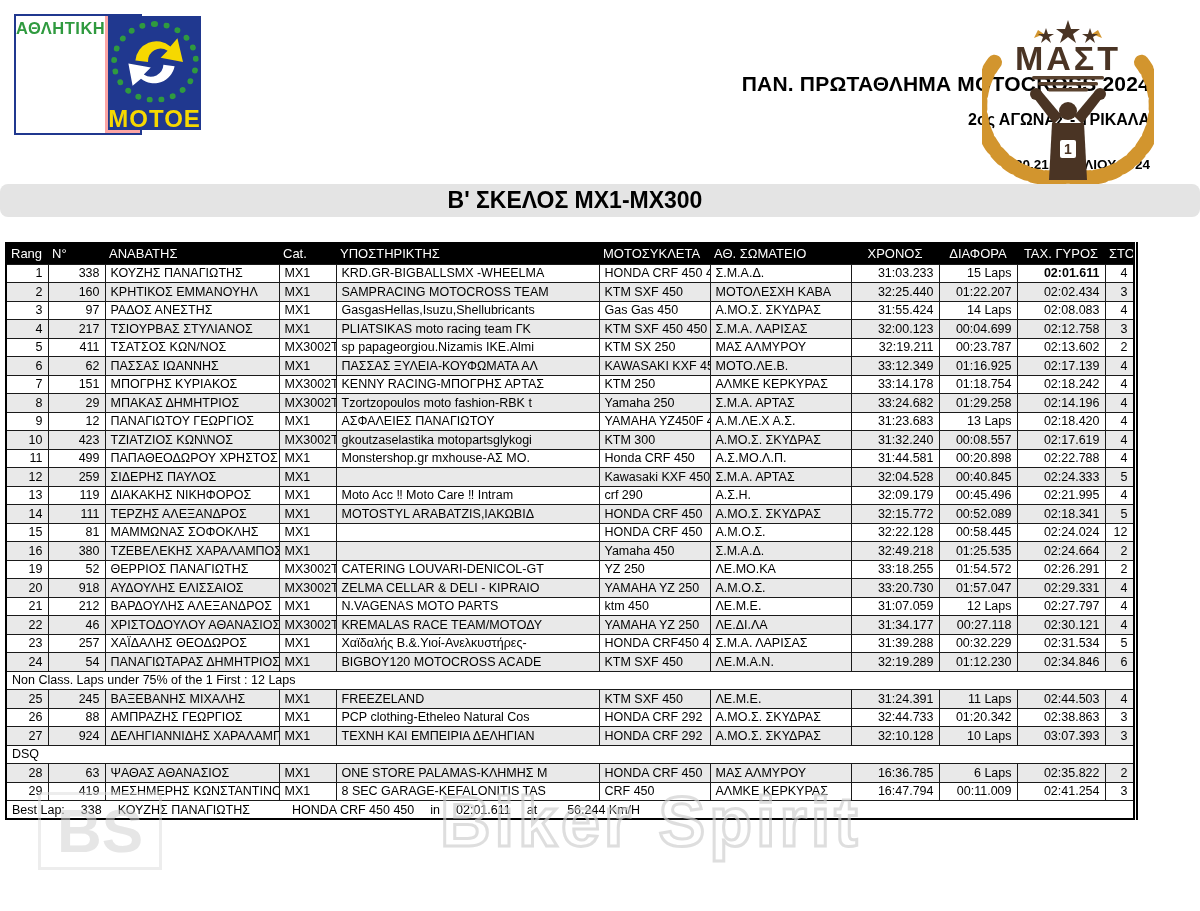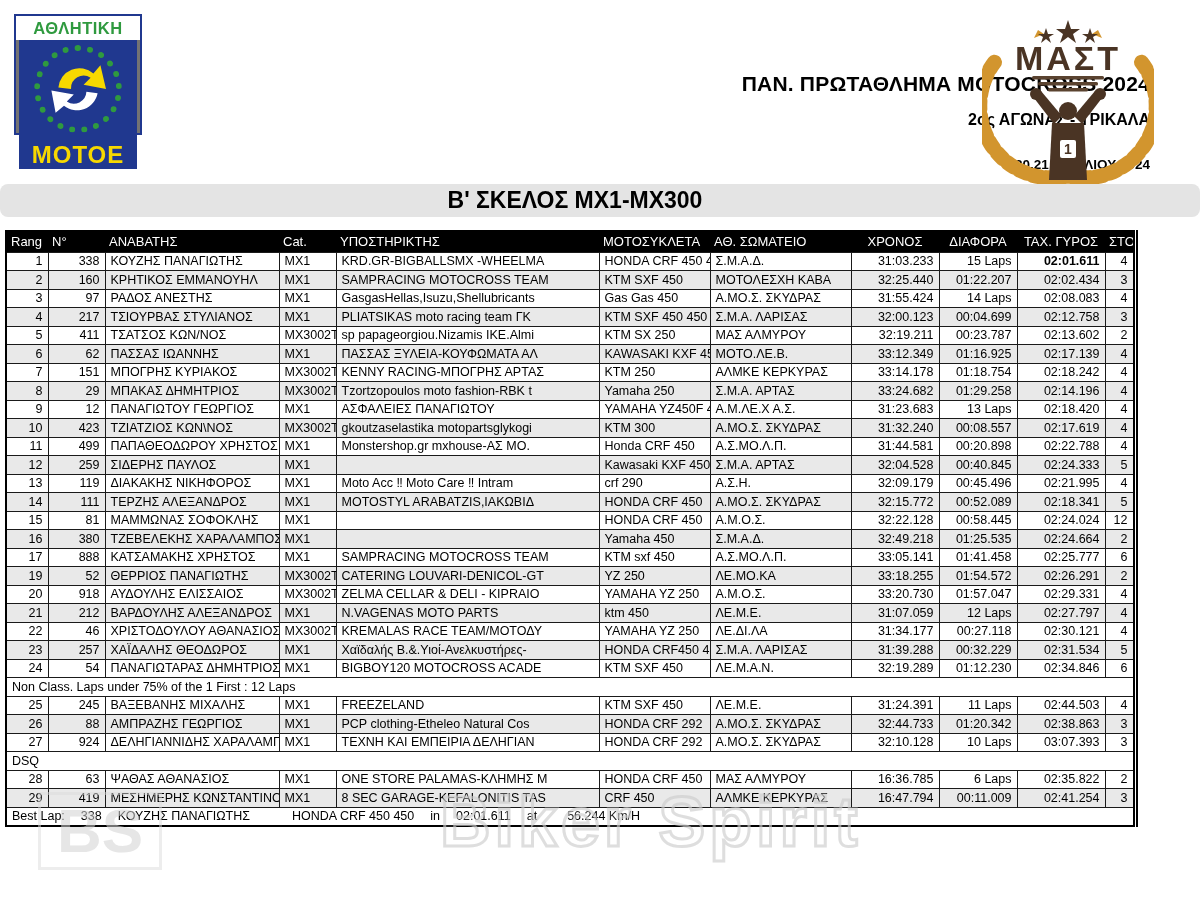--- a/index.html
+++ b/index.html
@@ -12,34 +12,34 @@
   .title-main { font-size:21px; font-weight:bold; letter-spacing:0.2px; }
   .title-sub  { font-size:16px; font-weight:bold; margin-top:15px; }
   .title-date { font-size:13.5px; font-weight:bold; margin-top:28px; }
 
   .banner { position:absolute; left:0; top:184px; width:1200px; height:33px; background:#e4e4e4;border-radius:8px; }
   .banner-inner { width:1150px; height:33px; display:flex; align-items:center; justify-content:center;
                   font-size:23px; font-weight:bold; }
 
   
   .logo-motoe { position:absolute; left:14px; top:14px; width:128px; height:121px;
-                background:#737373; border:2px solid #20388f; display:flex; flex-direction:column; }
+                background:#fca5a5; border:2px solid #20388f; display:flex; }
   .motoe-top { background:#fff; color:#2f9a3f; font-weight:bold; font-size:16.5px;
                text-align:center; padding:3px 0 2px 0; letter-spacing:0.5px; }
   .motoe-blue { flex:1; background:#20388f; margin:0 3px 3px 3px; position:relative;
                 display:flex; flex-direction:column; align-items:center; }
   .motoe-wreath { width:88px; height:88px; border-radius:50%; border:6px dotted #2f9a3f;
                   margin-top:5px; display:flex; align-items:center; justify-content:center; }
-  .motoe-word { color:#f6d800; font-weight:800; font-size:24px; letter-spacing:1px; margin-top:8px; }
+  .motoe-word { color:#f6d800; font-weight:800; font-size:24px; letter-spacing:1px; margin-top:2px; }
 
   
   .logo-mast { position:absolute; left:982px; top:8px; width:172px; height:178px; }
 
   
-  table.results { position:absolute; left:5px; top:230px; width:1131px;
+  table.results { position:absolute; left:5px; top:242px; width:1131px;
                   border-collapse:collapse; table-layout:fixed;
                   border:2px solid #000; border-right:5px double #000; }
   table.results th { background:#000; color:#fff; font-weight:normal; font-size:13px;
                      height:21px; padding:0 4px; white-space:nowrap; overflow:hidden; }
   table.results td { border:1px solid #1a1a1a; font-size:12.5px; height:18.5px;
                      padding:0 5px; white-space:nowrap; overflow:hidden; background:#fff; }
   tbody tr:nth-child(even) td { background:#e9e9e9; }
   td.al-right { text-align:right; }
   td.al-left  { text-align:left; }
   th.hal-center { text-align:center; }
@@ -347,33 +347,20 @@
           <td class="al-left">MX1</td>
           <td class="al-left"></td>
           <td class="al-left">Yamaha 450</td>
           <td class="al-left">Σ.Μ.Α.Δ.</td>
           <td class="al-right">32:49.218</td>
           <td class="al-right">01:25.535</td>
           <td class="al-right">02:24.664</td>
           <td class="al-right">2</td>
         </tr>
         <tr>
-          <td class="al-right">17</td>
-          <td class="al-right">888</td>
-          <td class="al-left">ΚΑΤΣΑΜΑΚΗΣ ΧΡΗΣΤΟΣ</td>
-          <td class="al-left">MX1</td>
-          <td class="al-left">SAMPRACING MOTOCROSS TEAM</td>
-          <td class="al-left">KTM sxf 450</td>
-          <td class="al-left">Α.Σ.ΜΟ.Λ.Π.</td>
-          <td class="al-right">33:05.141</td>
-          <td class="al-right">01:41.458</td>
-          <td class="al-right">02:25.777</td>
-          <td class="al-right">6</td>
-        </tr>
-        <tr>
           <td class="al-right">19</td>
           <td class="al-right">52</td>
           <td class="al-left">ΘΕΡΡΙΟΣ ΠΑΝΑΓΙΩΤΗΣ</td>
           <td class="al-left">MX3002T</td>
           <td class="al-left">CATERING LOUVARI-DENICOL-GT</td>
           <td class="al-left">YZ 250</td>
           <td class="al-left">ΛΕ.ΜΟ.ΚΑ</td>
           <td class="al-right">33:18.255</td>
           <td class="al-right">01:54.572</td>
           <td class="al-right">02:26.291</td>

